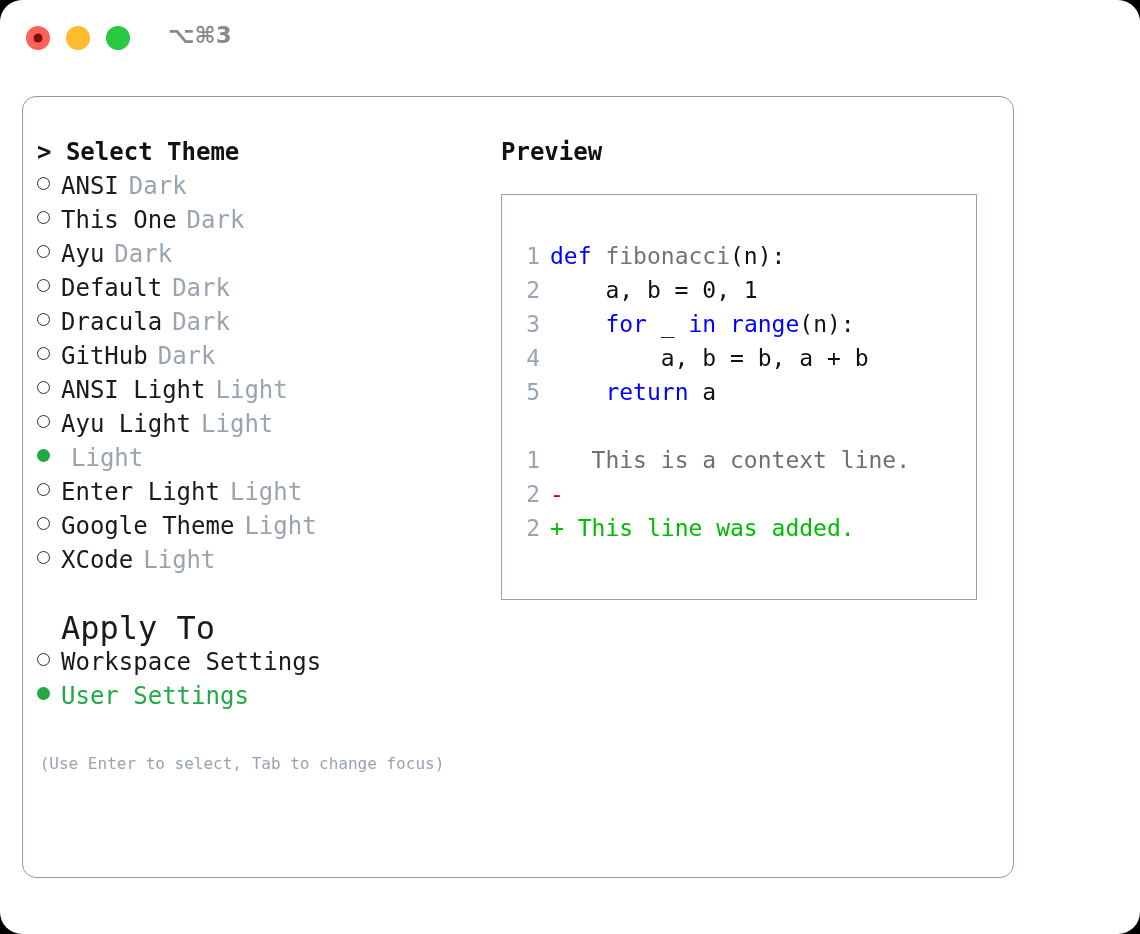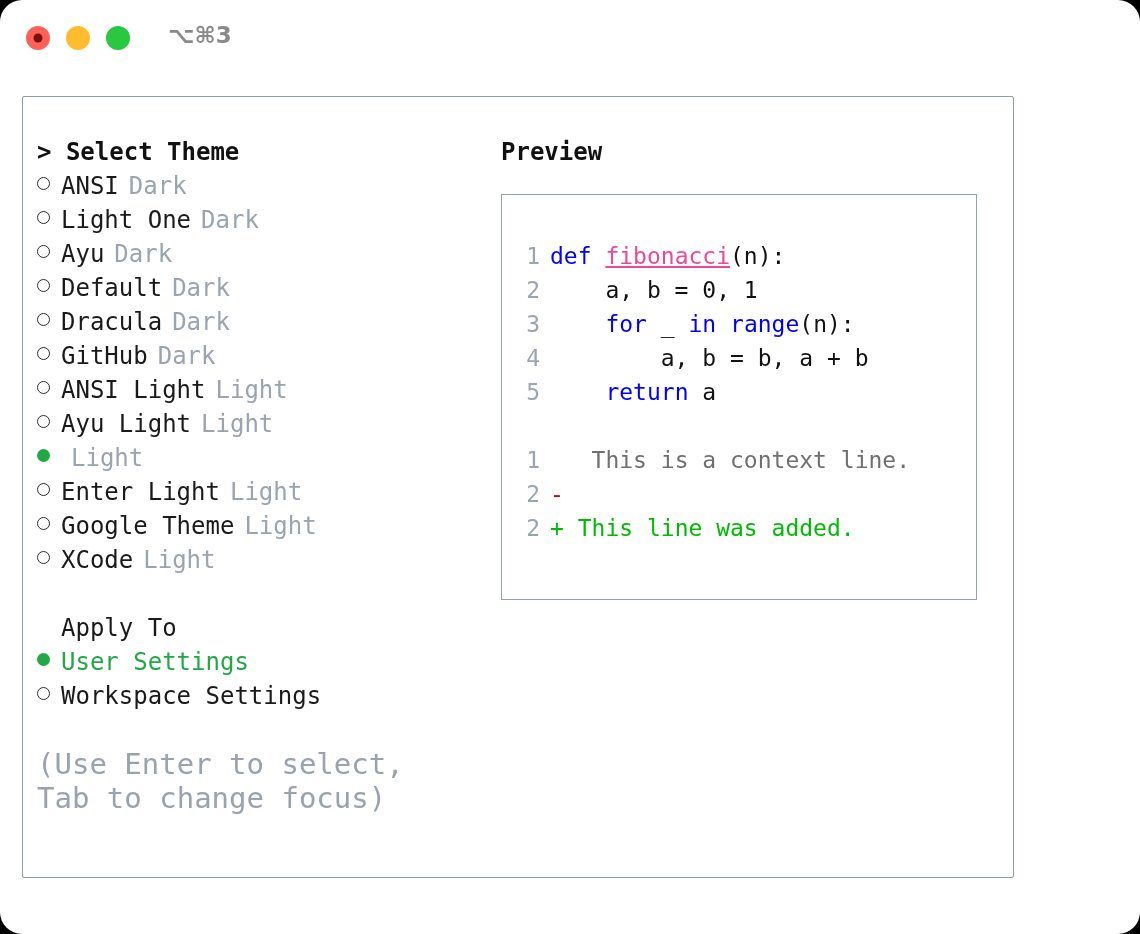--- a/index.html
+++ b/index.html
@@ -74,21 +74,21 @@
   }
 
   
   #main-panel {
     position: absolute;
     left: 22px;
     top: 96px;
     width: 992px;
     height: 782px;
     border: 1.5px solid #8e99ab;
-    border-radius: 2px;
+    border-radius: 14px;
     box-sizing: border-box;
     background: #ffffff;
   }
 
   
   #theme-column {
     position: absolute;
     left: 14px;
     top: 38px;
     width: 460px;
@@ -132,35 +132,36 @@
   }
 
   .opt-label { color: #1a1a1a; }
   .opt-label.selected { color: #22a844; }
   .opt-cat {
     color: #9aa3b0;
     margin-left: 10px;
   }
 
   .group-title {
-    font-size: 24px;
+    font-size: 32px;
     line-height: 34px;
     color: #1a1a1a;
     padding-left: 24px;
     white-space: pre;
   }
 
   .spacer-row { height: 34px; }
 
   #hint-text {
     margin-top: 34px;
-    font-size: 29px;
+    font-size: 16px;
     line-height: 34px;
     color: #99a2b1;
     width: 410px;
+    text-align: center;
   }
 
   
   #preview-column {
     position: absolute;
     left: 478px;
     top: 38px;
     width: 500px;
   }
 
@@ -190,21 +191,21 @@
   .ln {
     color: #9aa5b4;
     width: 26px;
     text-align: right;
     margin-right: 10px;
     flex: 0 0 auto;
   }
   .blank-line { height: 34px; }
 
   .tok-kw  { color: #0000ff; text-align: center; }
-  .tok-fn  { color: #ec4899; text-decoration: underline; }
+  .tok-fn  { color: #737373; }
   .tok-txt { color: #111111; }
   .diff-ctx { color: #6f6f6f; }
   .diff-del { color: #cc0000; }
   .diff-add { color: #00bb00; }
 </style>
 </head>
 <body>
 
 <div id="app-window">
 
@@ -218,40 +219,40 @@
   </div>
 
   <div id="main-panel">
 
     <div id="theme-column">
 
       <div class="section-header">&gt; Select Theme</div>
 
       <div id="theme-list">
           <div class="opt-row"><span class="radio off"></span><span class="opt-label">ANSI</span><span class="opt-cat">Dark</span></div>
-          <div class="opt-row"><span class="radio off"></span><span class="opt-label">Light One</span><span class="opt-cat">Dark</span></div>
+          <div class="opt-row"><span class="radio off"></span><span class="opt-label">This One</span><span class="opt-cat">Dark</span></div>
           <div class="opt-row"><span class="radio off"></span><span class="opt-label">Ayu</span><span class="opt-cat">Dark</span></div>
           <div class="opt-row"><span class="radio off"></span><span class="opt-label">Default</span><span class="opt-cat">Dark</span></div>
           <div class="opt-row"><span class="radio off"></span><span class="opt-label">Dracula</span><span class="opt-cat">Dark</span></div>
           <div class="opt-row"><span class="radio off"></span><span class="opt-label">GitHub</span><span class="opt-cat">Dark</span></div>
           <div class="opt-row"><span class="radio off"></span><span class="opt-label">ANSI Light</span><span class="opt-cat">Light</span></div>
           <div class="opt-row"><span class="radio off"></span><span class="opt-label">Ayu Light</span><span class="opt-cat">Light</span></div>
           <div class="opt-row"><span class="radio on"></span><span class="opt-cat">Light</span></div>
           <div class="opt-row"><span class="radio off"></span><span class="opt-label">Enter Light</span><span class="opt-cat">Light</span></div>
           <div class="opt-row"><span class="radio off"></span><span class="opt-label">Google Theme</span><span class="opt-cat">Light</span></div>
           <div class="opt-row"><span class="radio off"></span><span class="opt-label">XCode</span><span class="opt-cat">Light</span></div>
         </div>
 
       <div class="spacer-row"></div>
 
       <div class="group-title">Apply To</div>
 
       <div id="apply-list">
+          <div class="opt-row"><span class="radio off"></span><span class="opt-label">Workspace Settings</span></div>
           <div class="opt-row"><span class="radio on"></span><span class="opt-label selected">User Settings</span></div>
-          <div class="opt-row"><span class="radio off"></span><span class="opt-label">Workspace Settings</span></div>
         </div>
 
       <div id="hint-text">(Use Enter to select, Tab to change focus)</div>
     </div>
 
     <div id="preview-column">
       <div class="section-header">Preview</div>
 
       <div id="preview-box">
         <div id="code-area">

